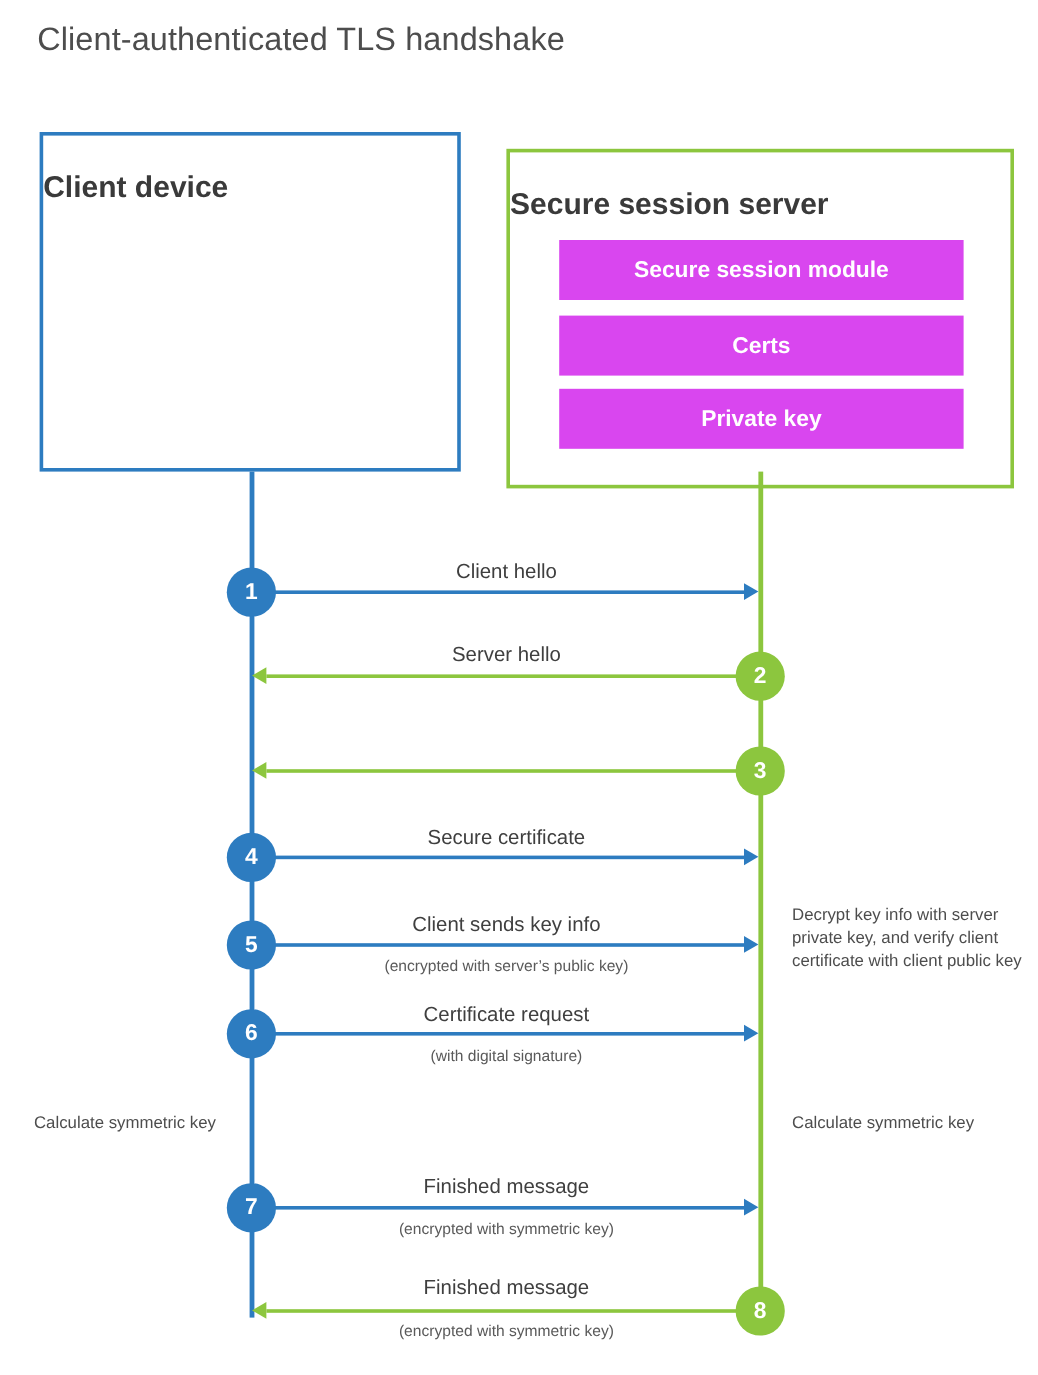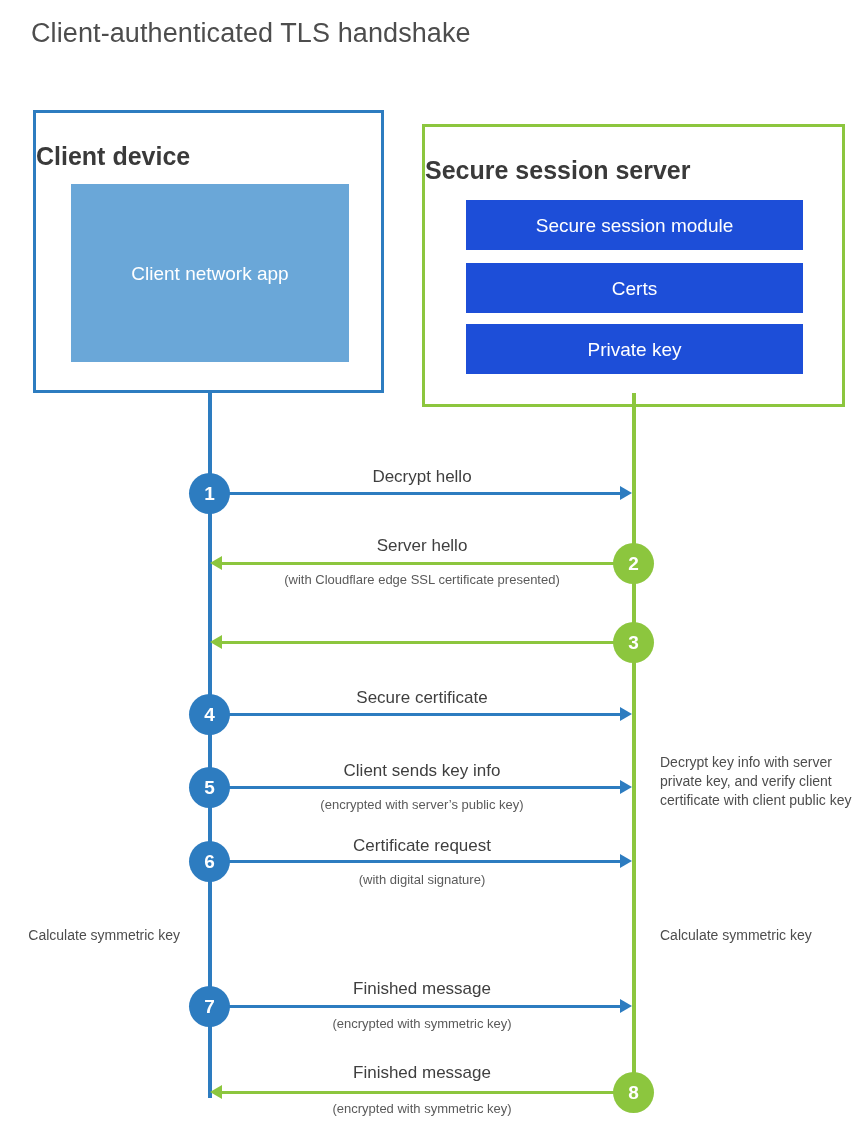--- a/index.html
+++ b/index.html
@@ -85,21 +85,22 @@
     top: 71px;
     width: 278px;
     height: 178px;
     background: #6aa7d8;
   }
   .server-block {
     left: 41px;
     top: 0;
     width: 337px;
     height: 50px;
-    background: #1d4ed8;
+    background: #d946ef;
+    font-weight: bold;
   }
   .server-block.b1 { top: 73px; }
   .server-block.b2 { top: 136px; }
   .server-block.b3 { top: 197px; }
 
   
   .lifeline {
     position: absolute;
     width: 4px;
     top: 393px;
@@ -193,42 +194,40 @@
 </style>
 </head>
 <body>
 
 <div id="diagram">
 
   <div class="page-title">Client-authenticated TLS handshake</div>
 
   <div class="party-box client">
     <div class="party-title">Client device</div>
-    <div class="inner-block client-app-block">Client network app</div>
   </div>
 
   <div class="party-box server">
     <div class="party-title">Secure session server</div>
     <div class="inner-block server-block b1">Secure session module</div>
     <div class="inner-block server-block b2">Certs</div>
     <div class="inner-block server-block b3">Private key</div>
   </div>
 
   <div class="lifeline client"></div>
   <div class="lifeline server"></div>
 
-  <div class="msg-label" style="left:210px; top:467px; width:424px;">Decrypt hello</div>
+  <div class="msg-label" style="left:210px; top:467px; width:424px;">Client hello</div>
   <div class="arrow-line blue" style="left:210px; top:492px; width:412px;"></div>
   <div class="arrow-head right blue" style="left:620px; top:486px;"></div>
   <div class="step-circle blue" style="left:189px; top:473px;">1</div>
 
   <div class="msg-label" style="left:210px; top:536px; width:424px;">Server hello</div>
   <div class="arrow-line green" style="left:222px; top:562px; width:412px;"></div>
   <div class="arrow-head left green" style="left:210px; top:556px;"></div>
-  <div class="msg-sublabel" style="left:210px; top:572px; width:424px;">(with Cloudflare edge SSL certificate presented)</div>
   <div class="step-circle green" style="left:613px; top:543px;">2</div>
 
   <div class="arrow-line green" style="left:222px; top:641px; width:412px;"></div>
   <div class="arrow-head left green" style="left:210px; top:635px;"></div>
   <div class="step-circle green" style="left:613px; top:622px;">3</div>
 
   <div class="msg-label" style="left:210px; top:688px; width:424px;">Secure certificate</div>
   <div class="arrow-line blue" style="left:210px; top:713px; width:412px;"></div>
   <div class="arrow-head right blue" style="left:620px; top:707px;"></div>
   <div class="step-circle blue" style="left:189px; top:694px;">4</div>

